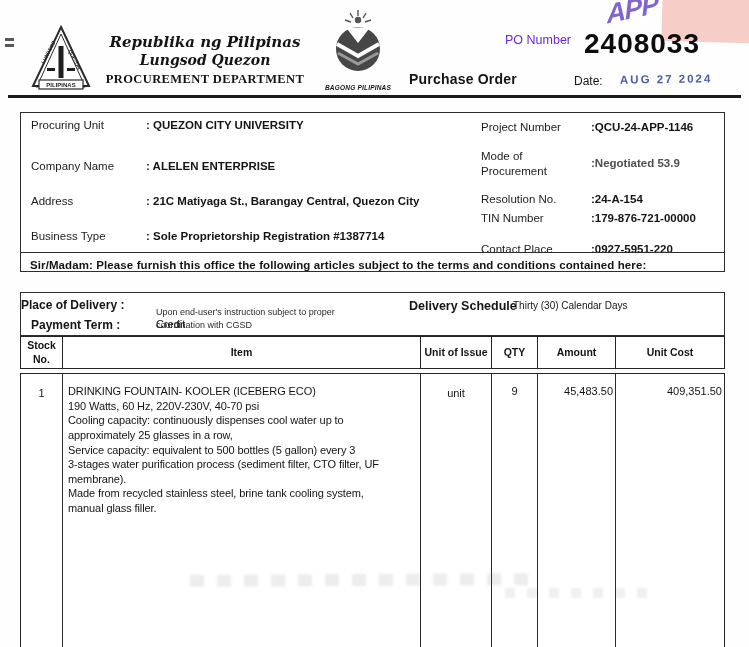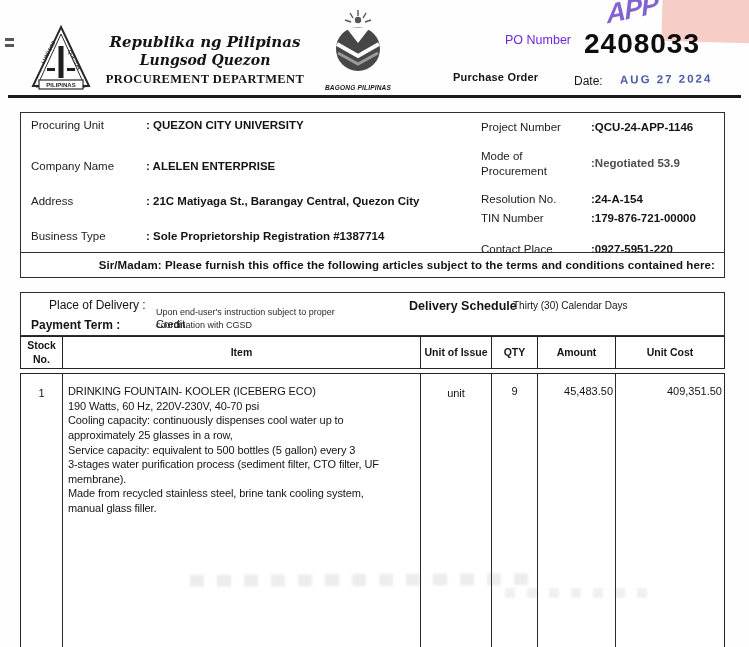--- a/index.html
+++ b/index.html
@@ -13,21 +13,21 @@
   
   .seal-svg{position:absolute;left:30px;top:24px;}
   .head-center{position:absolute;left:100px;top:33px;width:210px;text-align:center;}
   .rep1{font-family:"DejaVu Serif", serif;font-style:italic;font-weight:bold;font-size:15px;line-height:1.25;}
   .rep2{font-family:"DejaVu Serif", serif;font-style:italic;font-weight:bold;font-size:14px;line-height:1.2;}
   .dept{font-family:"Liberation Serif", serif;font-weight:700;font-size:12.5px;letter-spacing:.4px;margin-top:3px;}
   .bagong{position:absolute;left:320px;top:8px;width:76px;text-align:center;}
   .bagong-label{font-size:6.5px;font-weight:bold;font-style:italic;letter-spacing:.2px;margin-top:-2px;}
   .po-label{position:absolute;left:505px;top:33px;font-size:12.5px;color:#6d28d9;}
   .po-number{position:absolute;left:584px;top:28px;font-size:28px;font-weight:800;letter-spacing:1px;color:#0d0d0d;}
-  .doc-title{position:absolute;left:409px;top:71px;font-size:11px;font-weight:bold;letter-spacing:.2px;margin-left:44px;}
+  .doc-title{position:absolute;left:409px;top:71px;font-size:14px;font-weight:bold;letter-spacing:.2px;}
   .date-label{position:absolute;left:574px;top:74px;font-size:12px;}
   .date-stamp{
     position:absolute;left:620px;top:73px;font-size:11.5px;font-weight:bold;
     color:#3c4fa0;letter-spacing:2px;transform:rotate(-.8deg);
     font-family:"Liberation Sans", sans-serif;opacity:.92;
   }
   .sticker{position:absolute;left:662px;top:-4px;width:88px;height:46px;background:#f7cdc7;transform:rotate(1.5deg);}
   .handwritten{
     position:absolute;left:606px;top:-6px;font-size:27px;font-weight:bold;font-style:italic;
     color:#7050c8;transform:rotate(-12deg) skewX(-8deg);letter-spacing:-1px;opacity:.88;
@@ -39,21 +39,21 @@
 
   
   .box{position:absolute;left:20px;width:705px;border:1.5px solid #2e2e2e;box-sizing:border-box;background:#fff;}
   .info-box{top:112px;height:156px;}
   .frow{position:absolute;font-size:11.5px;}
   .frow .lbl{color:#1d1d1d;}
   .val{font-weight:bold;}
   .val-gray{font-weight:bold;color:#4e4e4e;}
 
   
-  .sir-box{top:252px;height:26px;text-align:right;}
+  .sir-box{top:252px;height:20px;}
   .sir-text{padding:6px 9px;font-size:11.5px;font-weight:bold;letter-spacing:.1px;}
 
   
   .del-box{top:292px;height:44px;}
   .small-pre{white-space:pre-line;margin-top:8px;}
 
   
   .grid{display:grid;grid-template-columns:42px 358px 71px 46px 78px 1fr;}
   .thead{position:absolute;left:20px;top:336px;width:705px;height:33px;border:1.5px solid #242424;box-sizing:border-box;background:#fff;}
   .thead .hc{
@@ -160,21 +160,21 @@
 
   <div class="frow" style="left:460px;top:130px;"><span class="lbl">Contact Place</span></div>
   <div class="frow val" style="left:570px;top:130px;">:0927-5951-220</div>
 </div>
 
 <div class="box sir-box">
   <div class="sir-text">Sir/Madam: Please furnish this office the following articles subject to the terms and conditions contained here:</div>
 </div>
 
 <div class="box del-box">
-  <div class="frow" style="left:28px;top:5px;font-weight:normal;font-size:12px;">Place of Delivery :</div>
+  <div class="frow" style="left:0;top:5px;font-weight:bold;font-size:12px;">Place of Delivery :</div>
   <div class="frow small-pre" style="left:135px;top:5px;font-size:9px;line-height:1.4;color:#2a2a2a;">Upon end-user's instruction subject to proper
 coordination with CGSD</div>
   <div class="frow" style="left:368px;top:6px;font-weight:bold;font-size:12.5px;padding-left:20px;">Delivery Schedule</div>
   <div class="frow" style="left:492px;top:7px;font-size:10px;">Thirty (30) Calendar Days</div>
   <div class="frow" style="left:10px;top:25px;font-weight:bold;font-size:12px;">Payment Term :</div>
   <div class="frow" style="left:135px;top:25px;font-size:11px;">Credit</div>
 </div>
 
 <div class="thead grid">
   <div class="hc">Stock No.</div>

